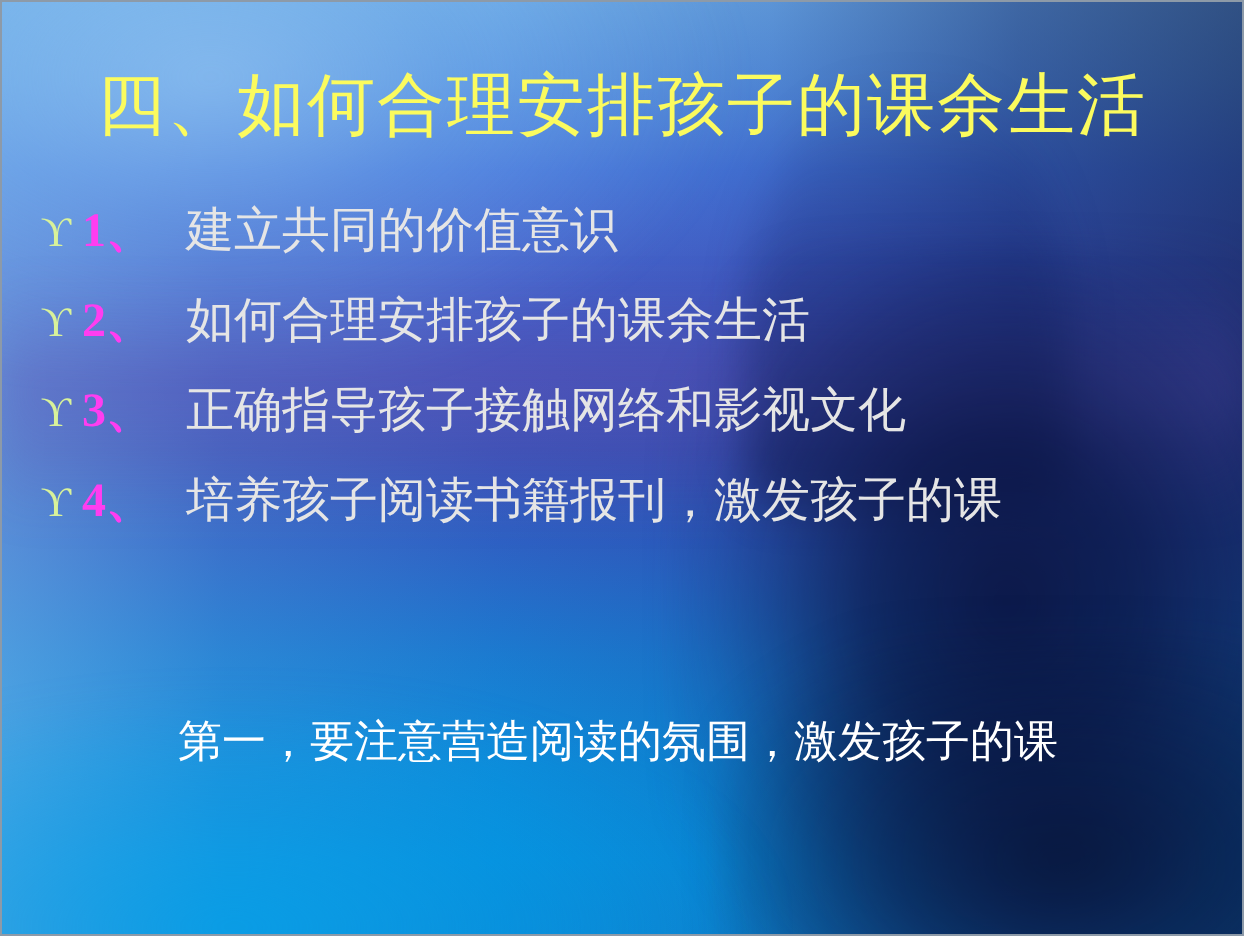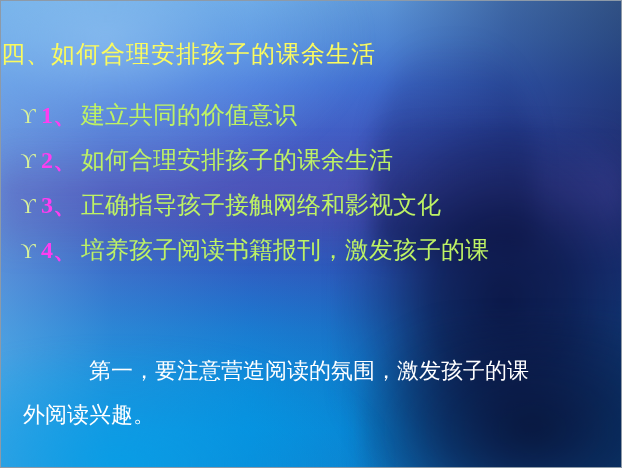--- a/index.html
+++ b/index.html
@@ -144,23 +144,23 @@
     z-index: 5;
     width: 100%;
     height: 100%;
   }
 
   .slide-title {
     position: absolute;
     left: 0;
     right: 0;
     top: 34px;
-    text-align: left;
+    text-align: center;
     color: #fbfb5e;
-    font-size: 24px;
+    font-size: 34px;
     line-height: 38px;
     letter-spacing: 1px;
     white-space: nowrap;
     font-family: "Liberation Serif", "DejaVu Serif", serif;
   }
 
   .bullets {
     position: absolute;
     left: 14px;
     top: 98px;
@@ -186,23 +186,23 @@
 
   .bullet-num {
     color: #ff3df0;
     font-size: 24px;
     font-weight: bold;
     flex: 0 0 auto;
     font-family: "Liberation Serif", "DejaVu Serif", serif;
   }
 
   .bullet-text {
-    color: #bef264;
+    color: #e5e5e5;
     font-size: 24px;
-    margin-left: 4px;
+    margin-left: 16px;
     flex: 0 0 auto;
     font-family: Liberation Serif, serif;
   }
 
   .bullet-wrap {
     color: #ff55ef;
     font-size: 24px;
     padding-left: 30px;
     height: 46px;
     line-height: 46px;
@@ -271,17 +271,16 @@
         <span class="bullet-mark">ϒ</span>
         <span class="bullet-num">4、</span>
         <span class="bullet-text">培养孩子阅读书籍报刊，激发孩子的课</span>
       </div>
 
 
     </div>
 
     <div class="body-block">
       <div class="body-line indent">第一，要注意营造阅读的氛围，激发孩子的课</div>
-      <div class="body-line">外阅读兴趣。</div>
     </div>
 
   </div>
 </div>
 
 </body></html>

